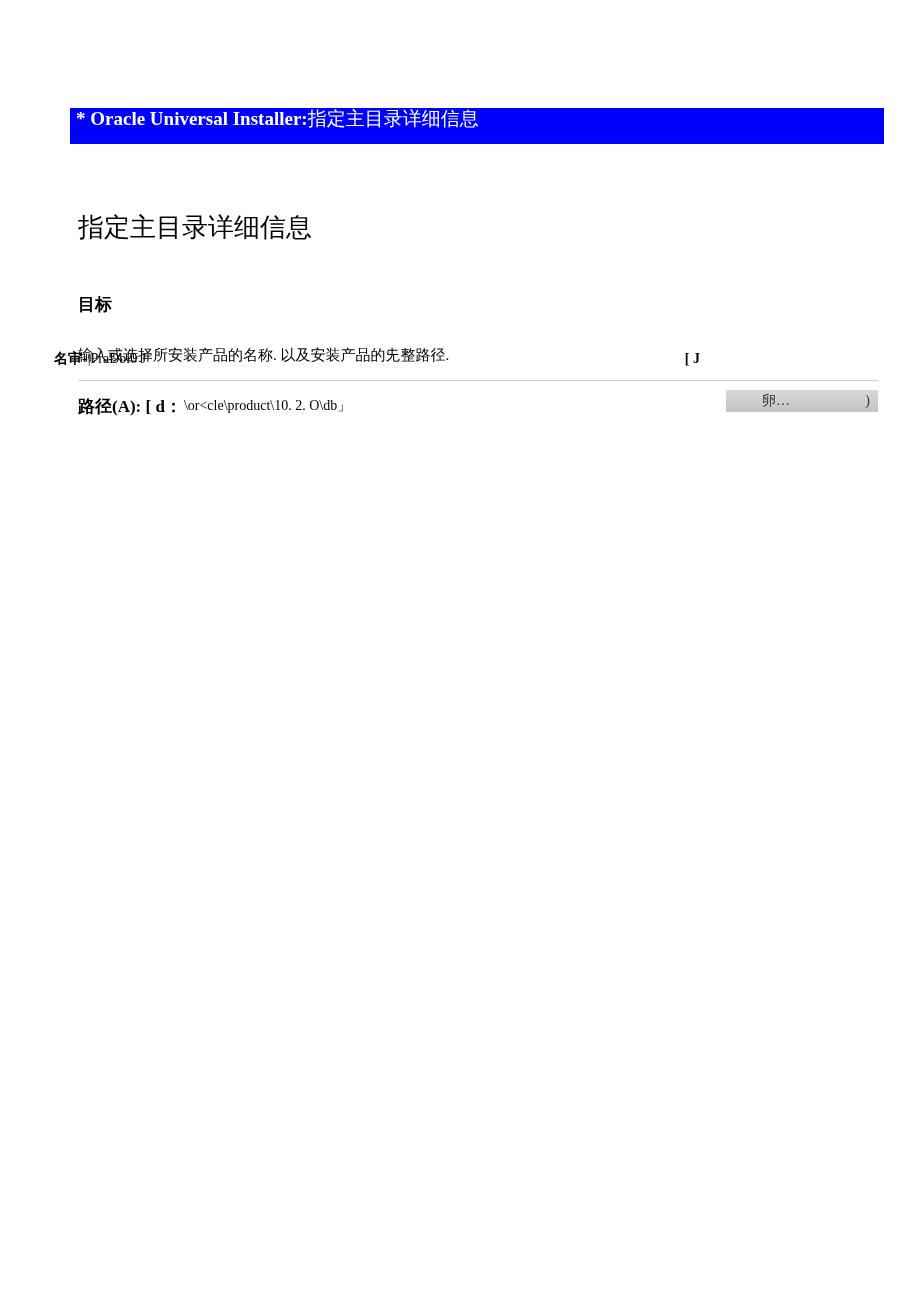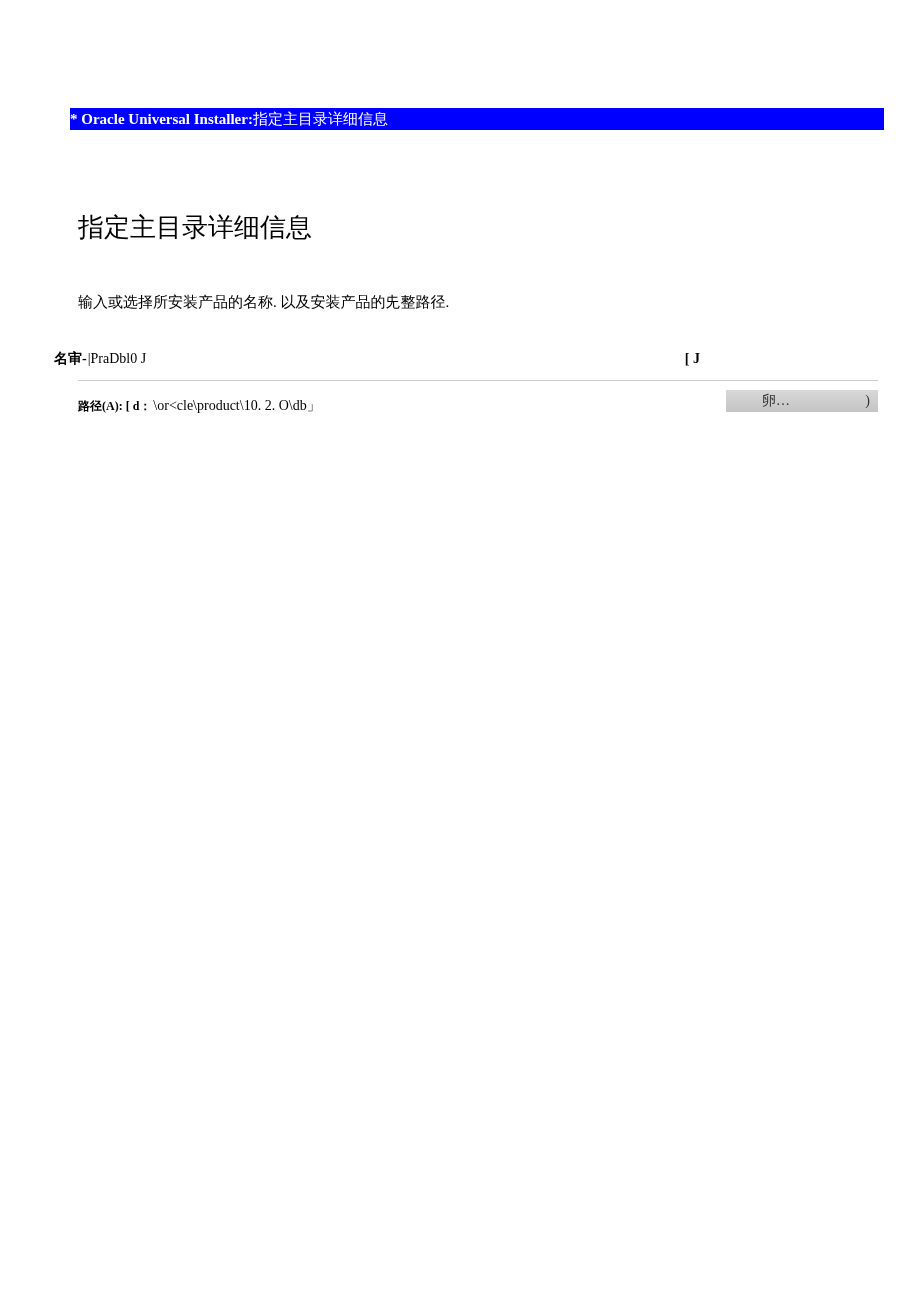--- a/index.html
+++ b/index.html
@@ -12,25 +12,26 @@
       background: #ffffff;
       width: 920px;
       height: 1301px;
       position: relative;
     }
     .title-bar {
       position: absolute;
       top: 108px;
       left: 70px;
       right: 36px;
-      height: 22px;
+      height: 36px;
       background: #0000ff;
       color: #ffffff;
       font-weight: bold;
-      font-size: 15px;
+      font-size: 19px;
+      padding-left: 6px;
       line-height: 22px;
       font-family: "Times New Roman", serif;
     }
     .title-bar .zh {
       font-family: "SimSun", serif;
       font-weight: normal;
     }
     .main-content {
       position: absolute;
       top: 210px;
@@ -92,21 +93,21 @@
       position: absolute;
       top: 394px;
       left: 78px;
       right: 42px;
       display: flex;
       align-items: center;
       height: 24px;
     }
     .path-label {
       font-family: "SimSun", serif;
-      font-size: 12px;
+      font-size: 17px;
       font-weight: bold;
       text-align: center;
     }
     .path-label .en {
       font-family: "Times New Roman", serif;
     }
     .path-value {
       font-family: "Times New Roman", serif;
       font-size: 14px;
       font-weight: normal;
@@ -135,20 +136,21 @@
   </style>
 </head>
 <body>
 
 <div class="title-bar">
   <span>* Oracle Universal Installer:</span><span class="zh">指定主目录详细信息</span>
 </div>
 
 <div class="main-content">
   <h1 class="page-heading">指定主目录详细信息</h1>
+  <h2 class="section-heading">目标</h2>
   <p class="instruction-text">输入或选择所安装产品的名称. 以及安装产品的兂整路径.</p>
 </div>
 
 <div class="name-row">
   <span class="name-label">名审-</span>
   <span class="name-value">|PraDbl0 J</span>
   <span class="name-suffix">[ J</span>
 </div>
 
 <div class="divider-line"></div>

